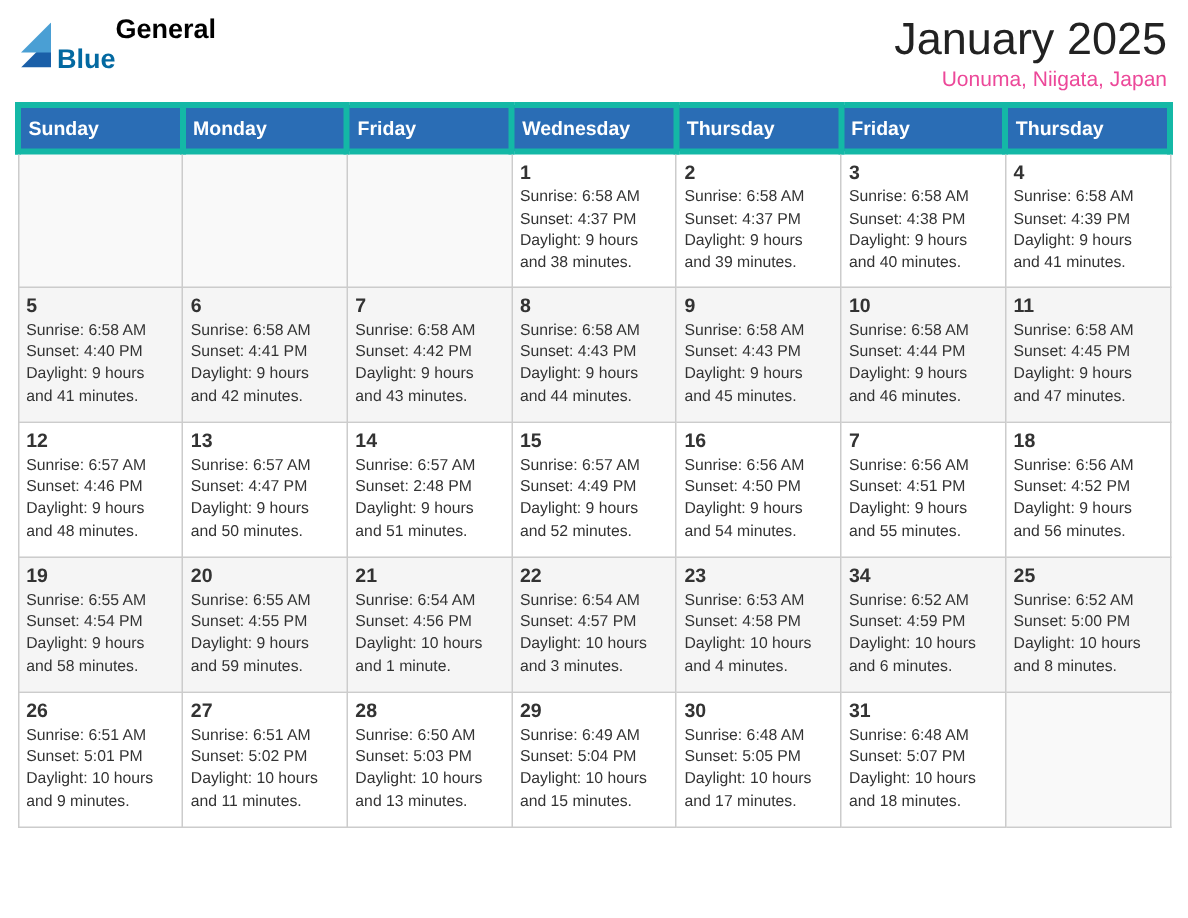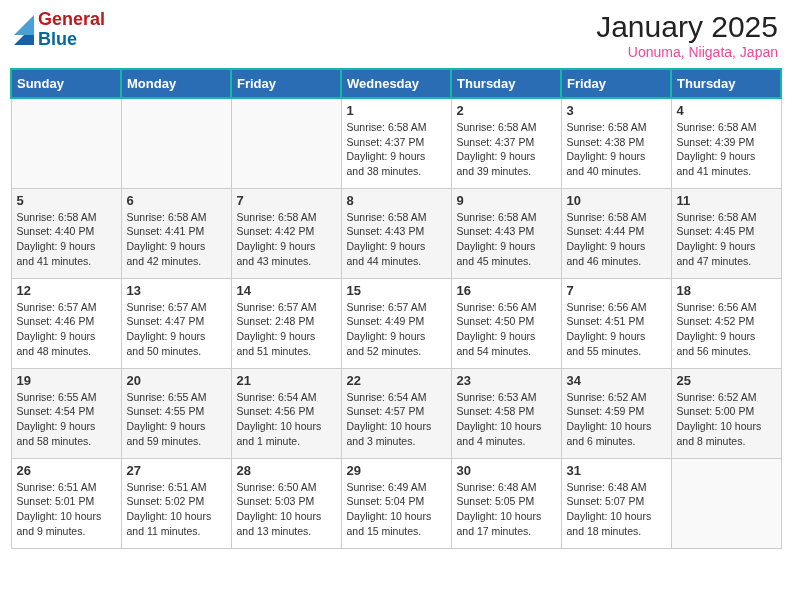--- a/index.html
+++ b/index.html
@@ -21,21 +21,21 @@
       display: flex;
       align-items: center;
     }
     .logo-text {
       display: flex;
       flex-direction: column;
       font-size: 18px;
       font-weight: bold;
       line-height: 1.1;
     }
-    .logo-general { color: #b91c1c; }
+    .logo-general { color: #000000; margin-left: 39px; }
     .logo-blue { color: #0369a1; }
     .logo-icon {
       width: 20px;
       height: 30px;
       margin-right: 4px;
     }
     .title-block {
       text-align: right;
     }
     .calendar-title {
@@ -52,21 +52,21 @@
       border-collapse: collapse;
       table-layout: fixed;
     }
     th {
       background-color: #2a6db5;
       color: #fff;
       text-align: left;
       padding: 6px 5px;
       font-size: 13px;
       font-weight: bold;
-      border: 2px solid #14b8a6;
+      border: 4px solid #14b8a6;
     }
     td {
       vertical-align: top;
       border: 1px solid #ccc;
       padding: 4px 5px;
       height: 90px;
       background: #fff;
       font-size: 11px;
       color: #333;
     }

